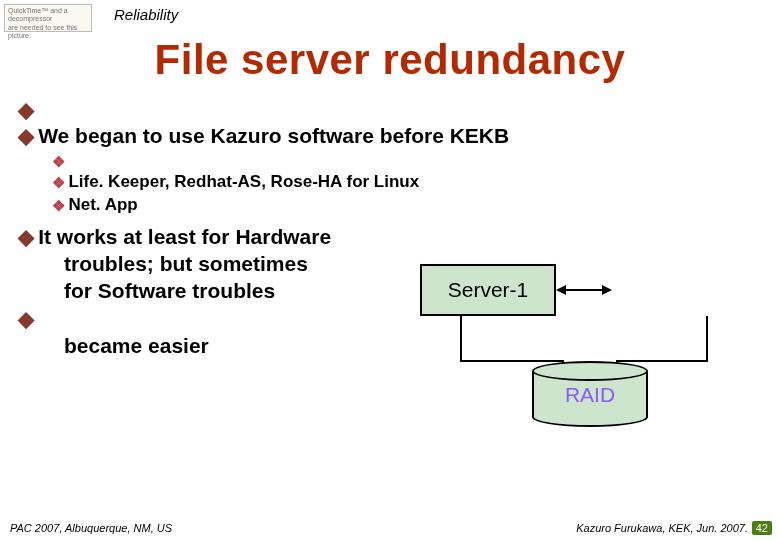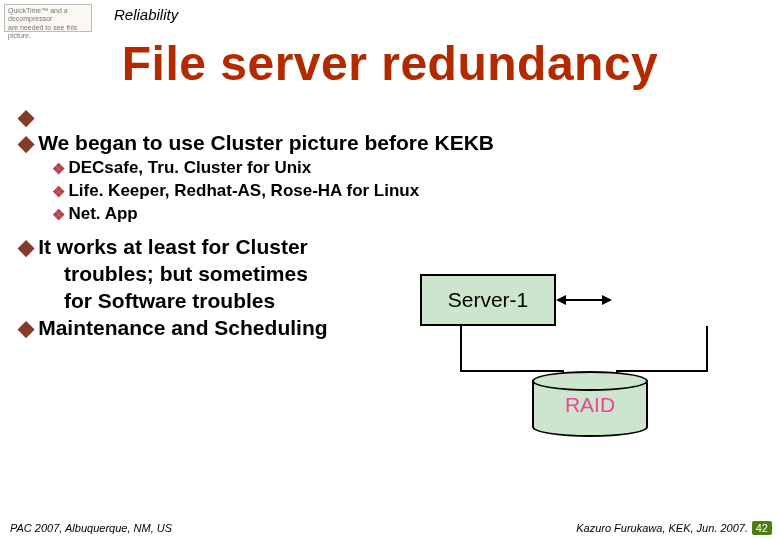--- a/index.html
+++ b/index.html
@@ -45,21 +45,21 @@
     right: 14px;
     top: 6px;
     font-size: 12px;
     font-style: italic;
     color: #000;
   }
   .title {
     font-family: "Arial Black", Arial, sans-serif;
     font-weight: 900;
     color: #b42a00;
-    font-size: 48px;
+    font-size: 42px;
     text-align: center;
     margin: 6px 0 14px;
     letter-spacing: 0.5px;
   }
   .content {
     padding: 0 16px 0 18px;
   }
   .blt1 {
     display: flex;
     align-items: flex-start;
@@ -177,21 +177,21 @@
     border-left: 2px solid #000;
     border-right: 2px solid #000;
     background: #cce5cc;
     z-index: 1;
   }
   .raid .lbl {
     position: absolute;
     left: 0; right: 0; top: 12px;
     text-align: center;
     font-size: 21px;
-    color: #ec4899;
+    color: #8b5cf6;
     z-index: 3;
   }
   .conn {
     position: absolute;
     background: #000;
   }
   .c1v { left: 44px;  top: 70px; width: 2px;  height: 46px; }
   .c1h { left: 44px;  top: 114px; width: 104px; height: 2px; }
   .c1v2{ left: 146px; top: 114px; width: 2px;  height: 18px; }
   .c2v { left: 290px; top: 70px; width: 2px;  height: 46px; }
@@ -240,50 +240,51 @@
 </div>
 
 <div class="title">File server redundancy</div>
 
 <div class="content">
   <div class="blt1">
     <span class="mk">◆</span>
   </div>
   <div class="blt1">
     <span class="mk">◆</span>
-    <span>We began to use Cluster picture before KEKB</span>
+    <span>We began to use Kazuro software before KEKB</span>
   </div>
   <div class="blt2">
     <span class="mk">❖</span>
-    <span>DECsafe, Tru. Cluster for Unix</span>
   </div>
   <div class="blt2">
     <span class="mk">❖</span>
     <span>Life. Keeper, Redhat-AS, Rose-HA for Linux</span>
   </div>
   <div class="blt2">
     <span class="mk">❖</span>
     <span>Net. App</span>
   </div>
 
   <div class="lower">
     <div class="lower-text">
       <div class="blt1w">
         <span class="mk">◆</span>
-        <span class="txt">It works at least for Cluster</span>
+        <span class="txt">It works at least for Hardware</span>
       </div>
       <div class="blt1w indent">
         <span>troubles; but sometimes</span>
       </div>
       <div class="blt1w indent">
         <span>for Software troubles</span>
       </div>
       <div class="blt1w">
         <span class="mk">◆</span>
-        <span class="txt">Maintenance and Scheduling</span>
+      </div>
+      <div class="blt1w indent">
+        <span>became easier</span>
       </div>
     </div>
 
     <div class="diagram">
       <div class="srv srv1">
         <span>Server-1</span>
       </div>
       <div class="arrow-h">
         <div class="shaft"></div>
           <div class="al"></div>

